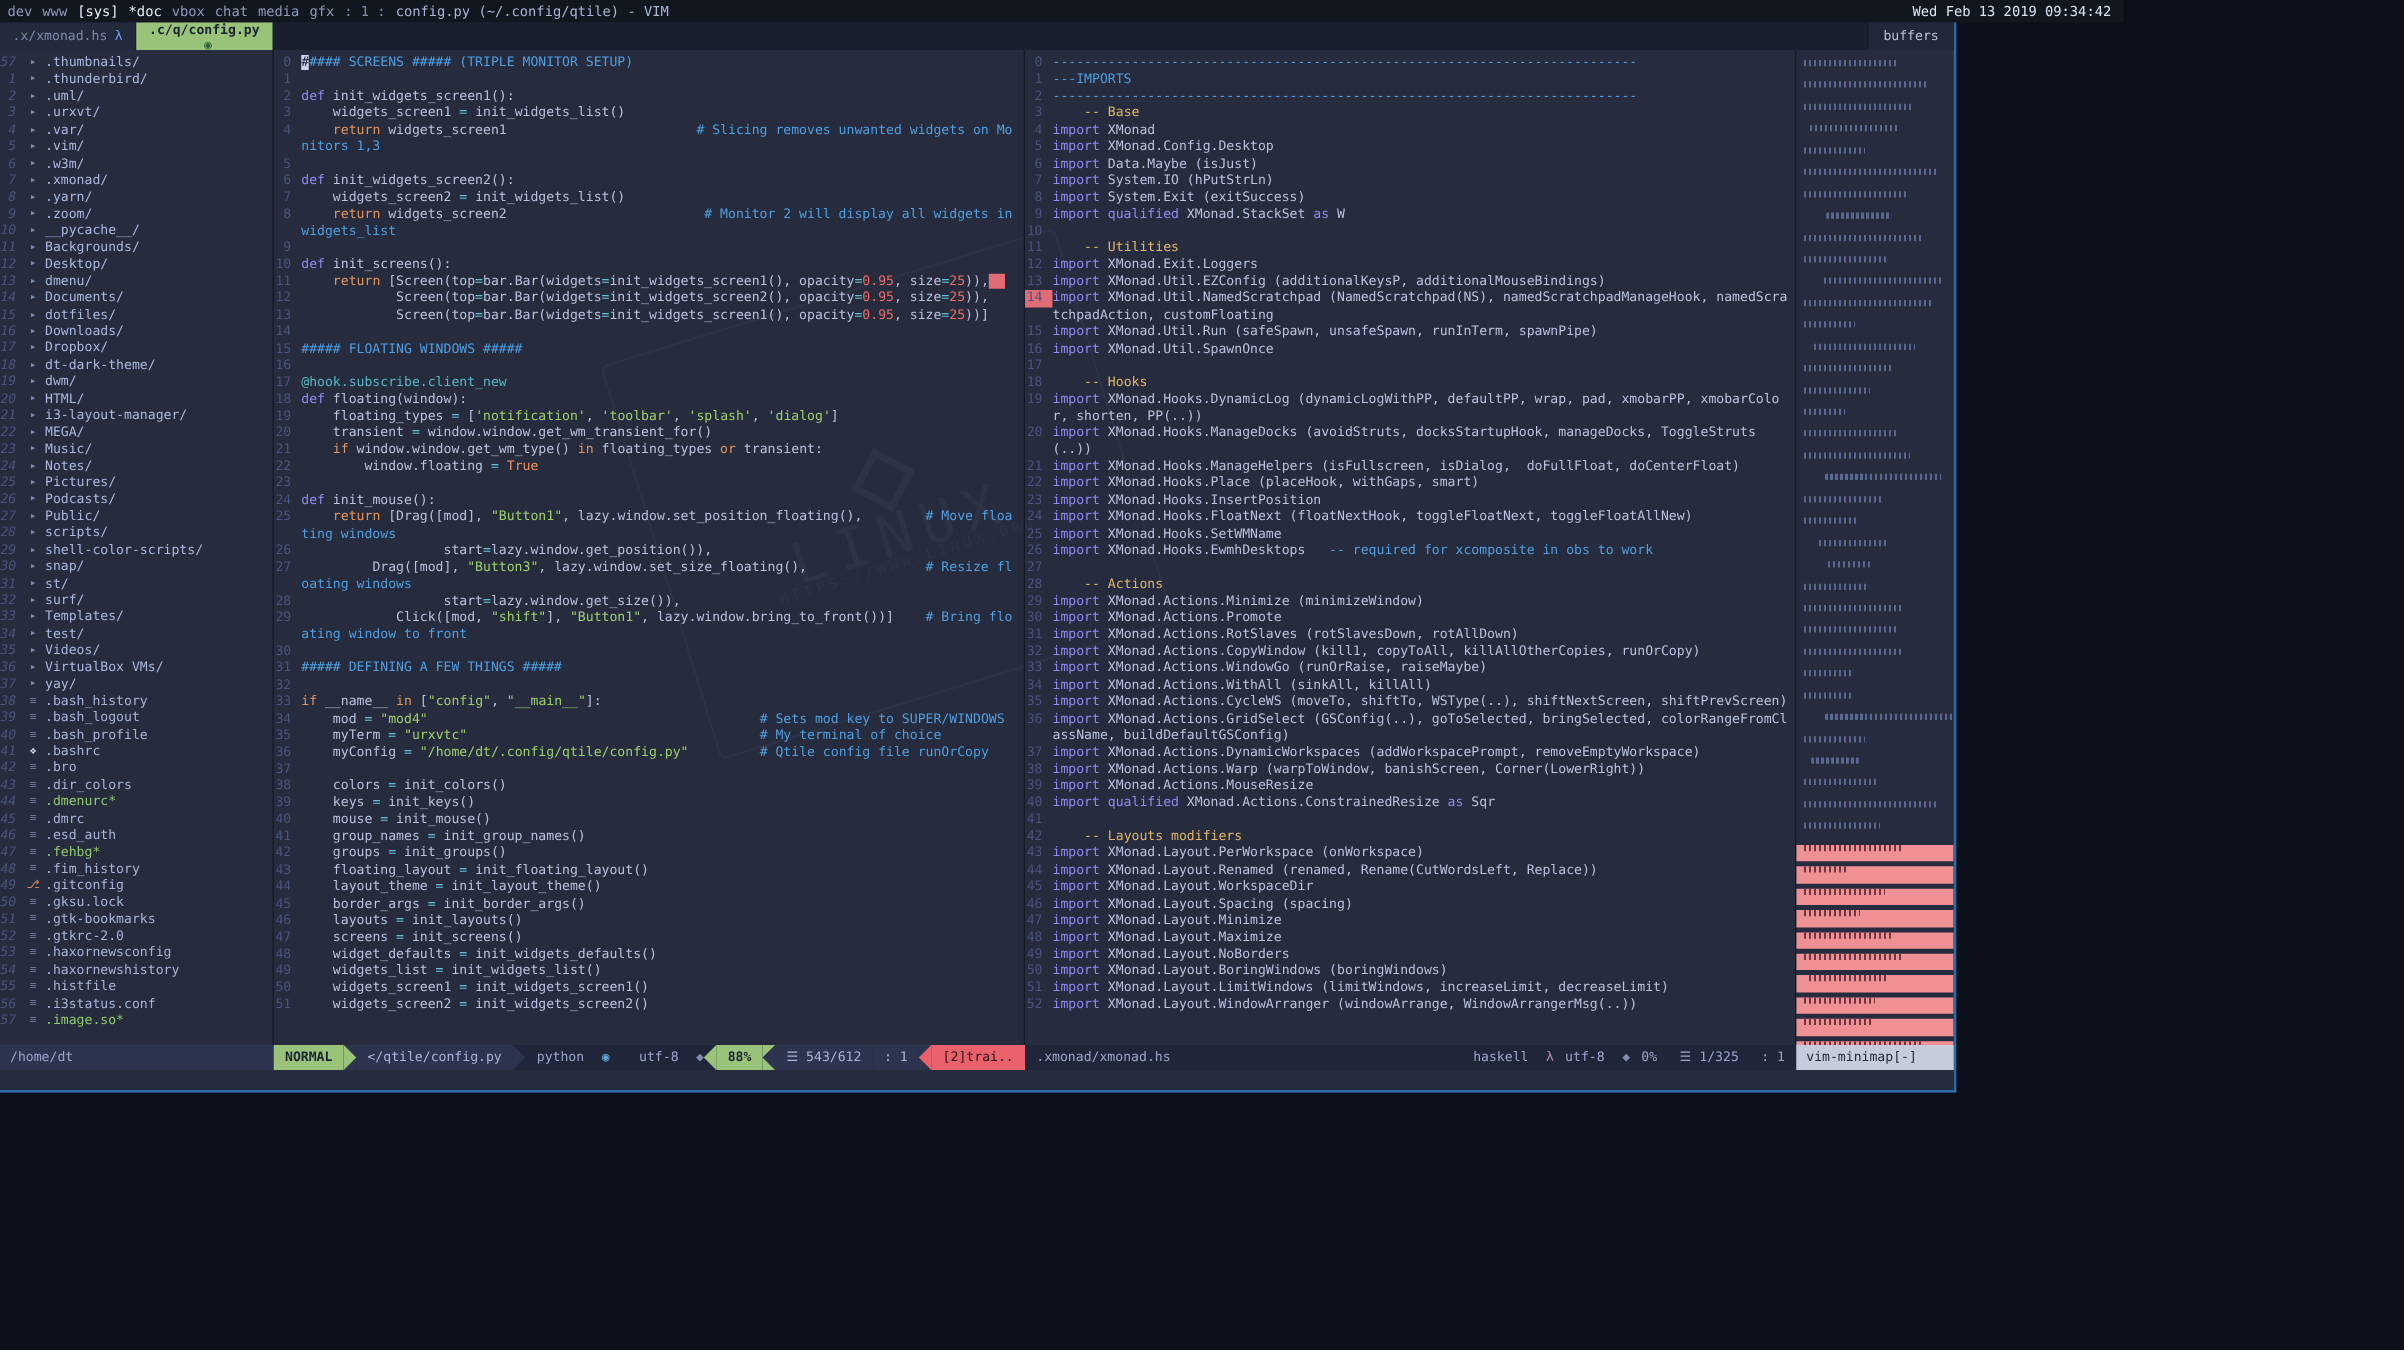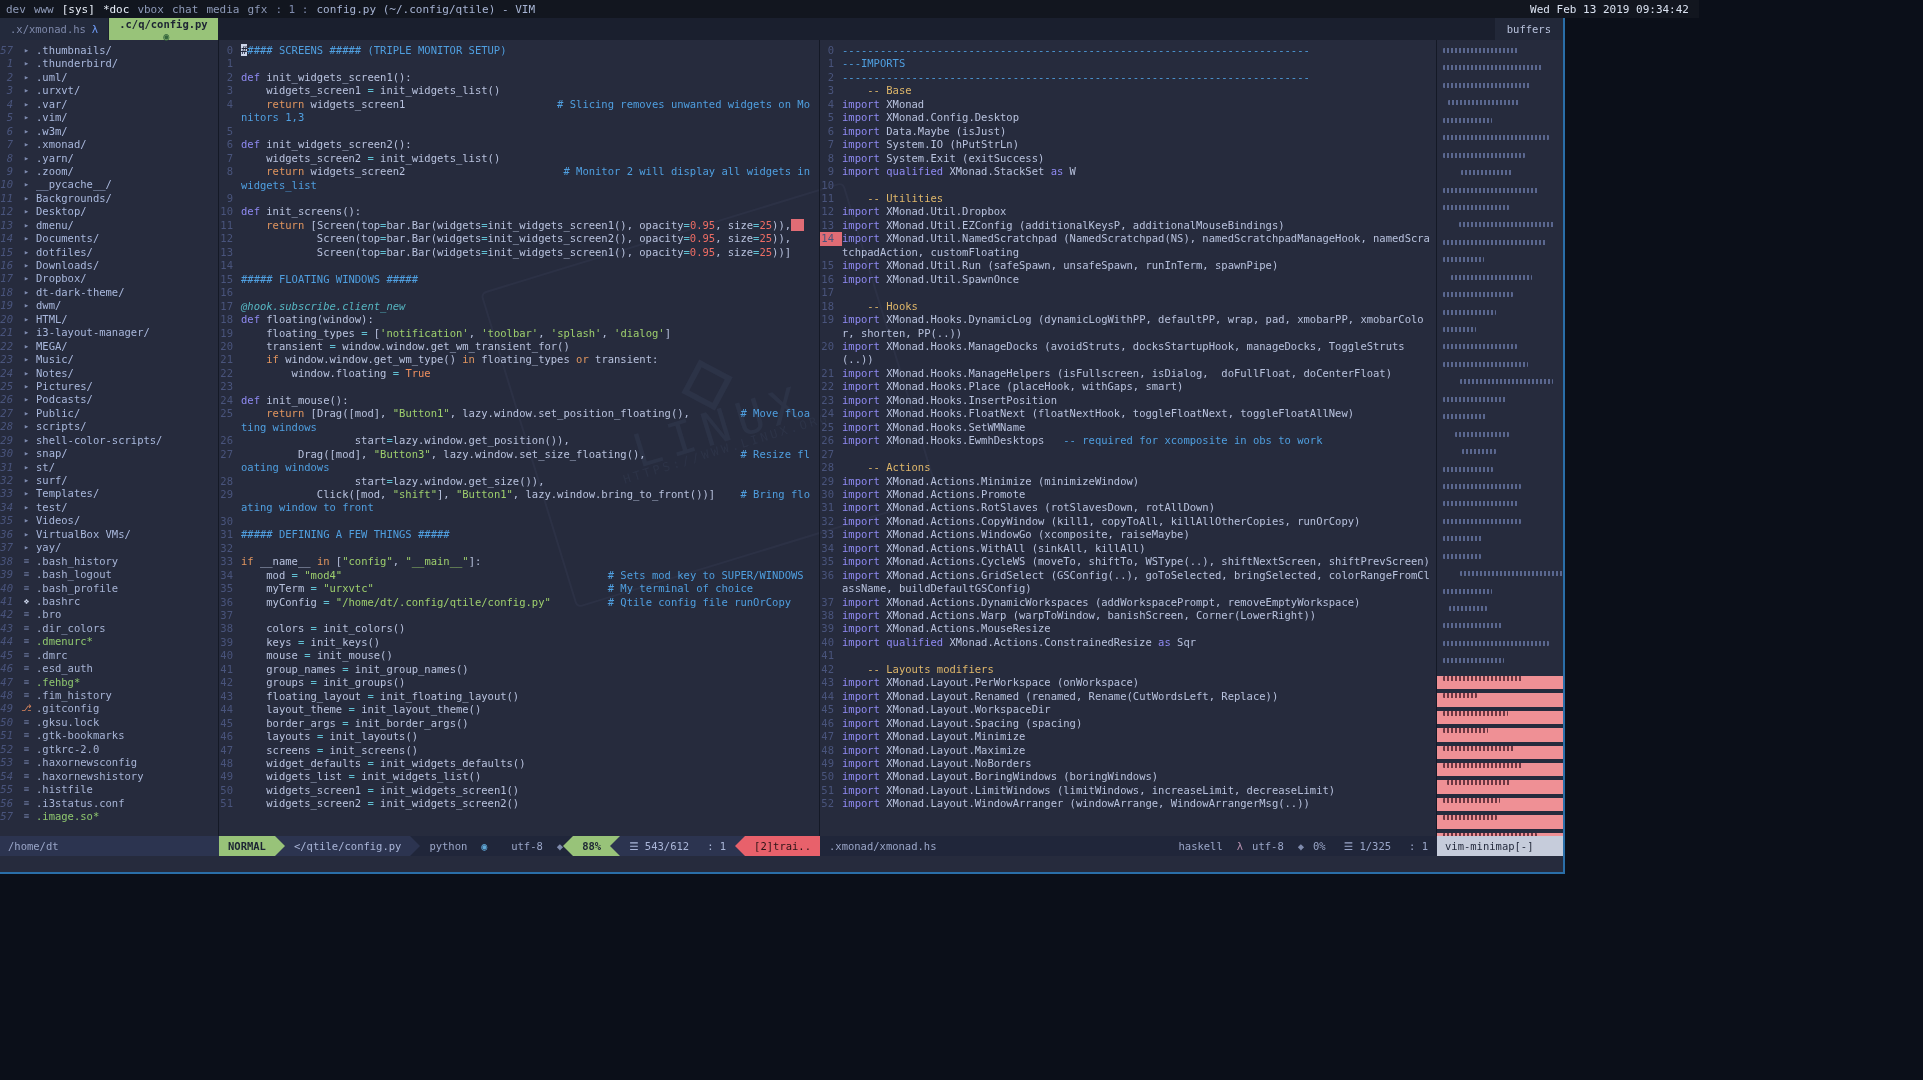--- a/index.html
+++ b/index.html
@@ -58,21 +58,21 @@
   #ed-mid{width:600px;}
   #ed-right{width:616px;}
   .code-line{display:flex;align-items:flex-start;}
   .editor .lnum{width:22px;text-align:right;padding-right:8px;color:var(--lnum);flex:0 0 auto;}
   .lnum-cur{color:#aeb9d8;}
   .lnum-red{background:#e06c75;color:#2a1215;}
   .code-text{flex:1 1 auto;white-space:pre-wrap;word-break:break-all;padding-right:4px;min-height:13.45px;}
   .tk-c{color:#4f9fe0;} .tk-k{color:#8f8af2;} .tk-r{color:#e0955f;}
   .tk-s{color:#9ecf6d;} .tk-n{color:#ee6d64;} .tk-o{color:#62c1d4;}
   .tk-d{color:#b8c2de;} .tk-t{color:#ee8f5f;} .tk-y{color:#dfb76a;}
-  .tk-dec{color:#56b6c2;font-style:italic;} .tk-cur{background:#ccd5ea;color:#20263a;}
+  .tk-dec{color:#56b6c2;} .tk-cur{background:#ccd5ea;color:#20263a;}
   .tk-trail{background:#e06c75;}
 
   
   .minimap{flex:1 1 auto;padding-top:4px;overflow:hidden;}
   .mm-row{height:13.45px;padding:0 4px 0 6px;}
   .mm-bar{display:block;height:5px;margin-top:4px;border-radius:1px;
     background:repeating-linear-gradient(90deg,var(--mm-dot) 0 2px,transparent 2px 4px);}
   .mm-red{background:#ef9095;}
   .mm-red .mm-bar{background:repeating-linear-gradient(90deg,#6e3742 0 2px,transparent 2px 4px);}
 
@@ -402,21 +402,21 @@
           <div class="code-line">
             <span class="lnum">10</span>
             <span class="code-text"><span class="tk-d"> </span></span>
           </div>
           <div class="code-line">
             <span class="lnum">11</span>
             <span class="code-text"><span class="tk-y">    -- Utilities</span></span>
           </div>
           <div class="code-line">
             <span class="lnum">12</span>
-            <span class="code-text"><span class="tk-k">import </span><span class="tk-d">XMonad.Util.Dropbox</span></span>
+            <span class="code-text"><span class="tk-k">import </span><span class="tk-d">XMonad.Exit.Loggers</span></span>
           </div>
           <div class="code-line">
             <span class="lnum">13</span>
             <span class="code-text"><span class="tk-k">import </span><span class="tk-d">XMonad.Util.EZConfig (additionalKeysP, additionalMouseBindings)</span></span>
           </div>
           <div class="code-line">
             <span class="lnum lnum-red">14</span>
             <span class="code-text"><span class="tk-k">import </span><span class="tk-d">XMonad.Util.NamedScratchpad (NamedScratchpad(NS), namedScratchpadManageHook, namedScratchpadAction, customFloating</span></span>
           </div>
           <div class="code-line">
@@ -486,21 +486,21 @@
           <div class="code-line">
             <span class="lnum">31</span>
             <span class="code-text"><span class="tk-k">import </span><span class="tk-d">XMonad.Actions.RotSlaves (rotSlavesDown, rotAllDown)</span></span>
           </div>
           <div class="code-line">
             <span class="lnum">32</span>
             <span class="code-text"><span class="tk-k">import </span><span class="tk-d">XMonad.Actions.CopyWindow (kill1, copyToAll, killAllOtherCopies, runOrCopy)</span></span>
           </div>
           <div class="code-line">
             <span class="lnum">33</span>
-            <span class="code-text"><span class="tk-k">import </span><span class="tk-d">XMonad.Actions.WindowGo (xcomposite, raiseMaybe)</span></span>
+            <span class="code-text"><span class="tk-k">import </span><span class="tk-d">XMonad.Actions.WindowGo (runOrRaise, raiseMaybe)</span></span>
           </div>
           <div class="code-line">
             <span class="lnum">34</span>
             <span class="code-text"><span class="tk-k">import </span><span class="tk-d">XMonad.Actions.WithAll (sinkAll, killAll)</span></span>
           </div>
           <div class="code-line">
             <span class="lnum">35</span>
             <span class="code-text"><span class="tk-k">import </span><span class="tk-d">XMonad.Actions.CycleWS (moveTo, shiftTo, WSType(..), shiftNextScreen, shiftPrevScreen)</span></span>
           </div>
           <div class="code-line">

